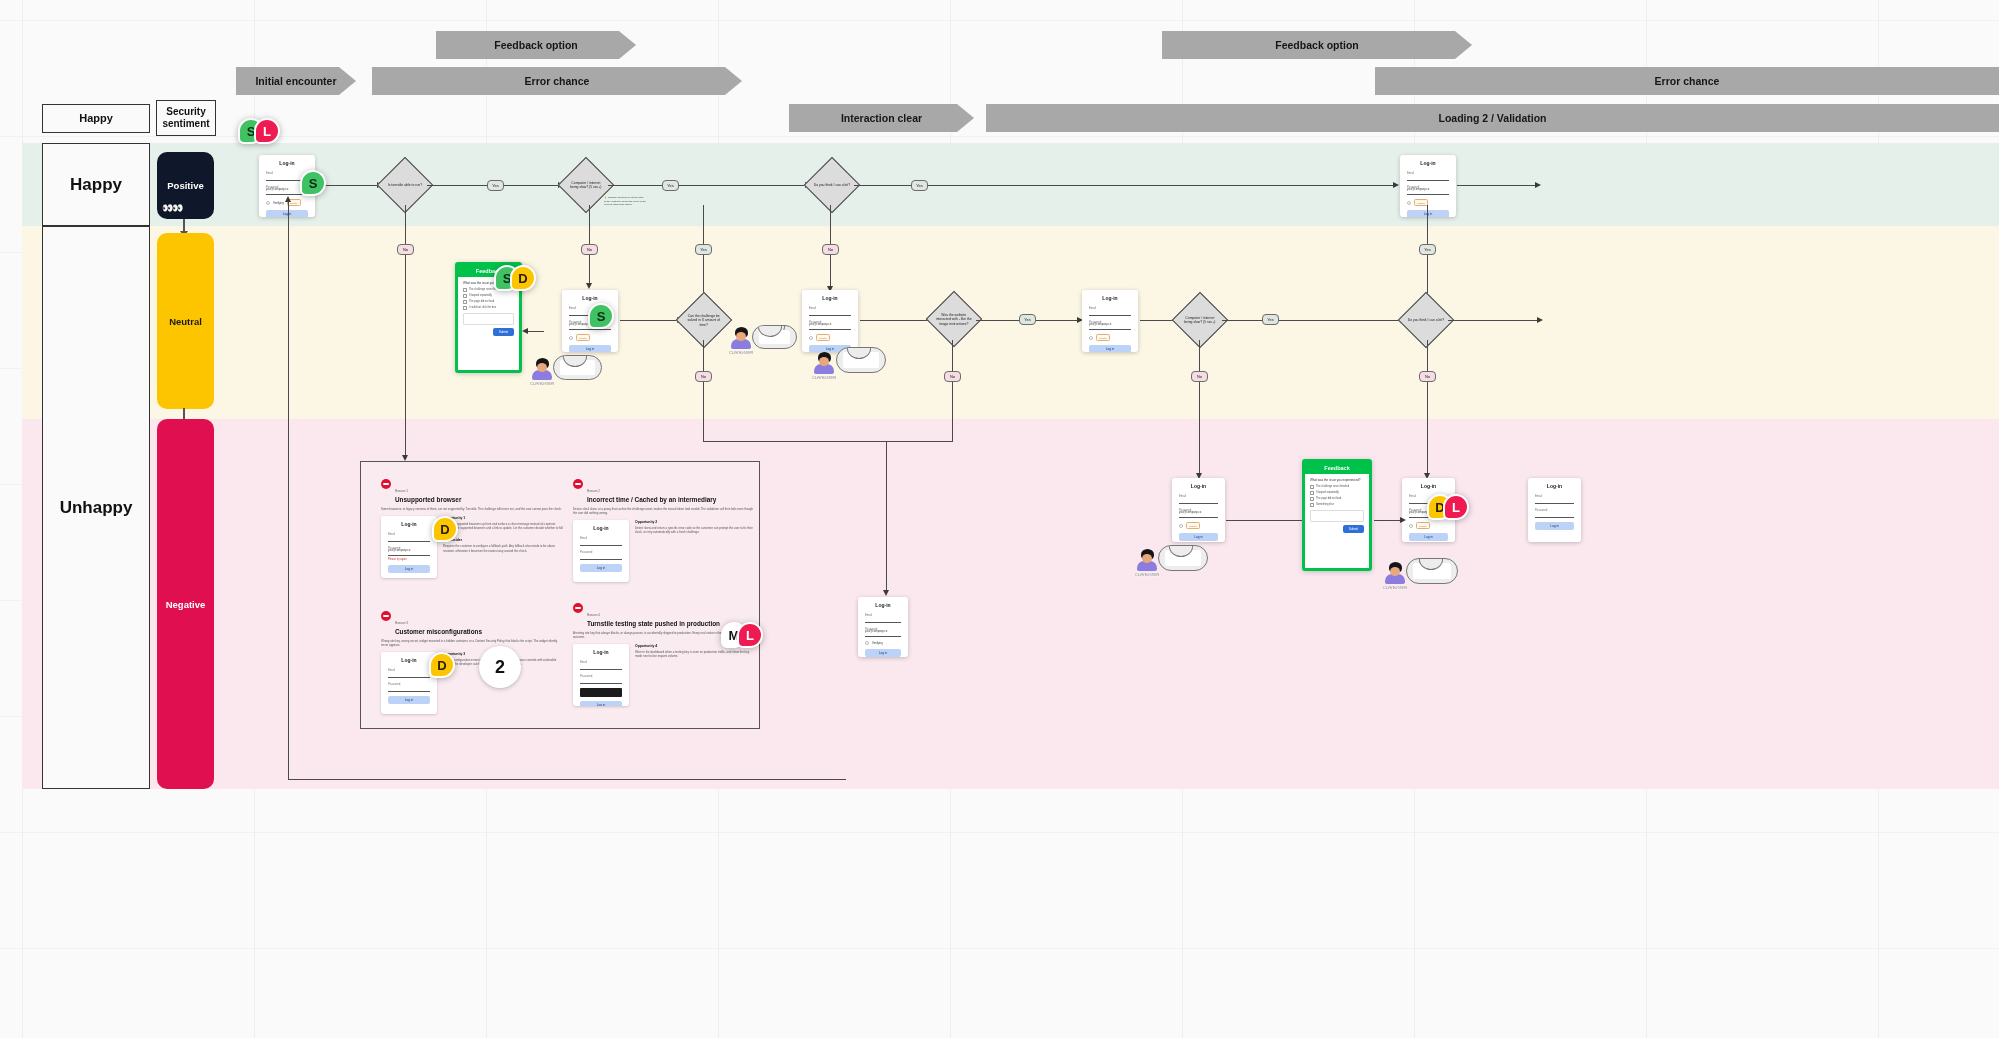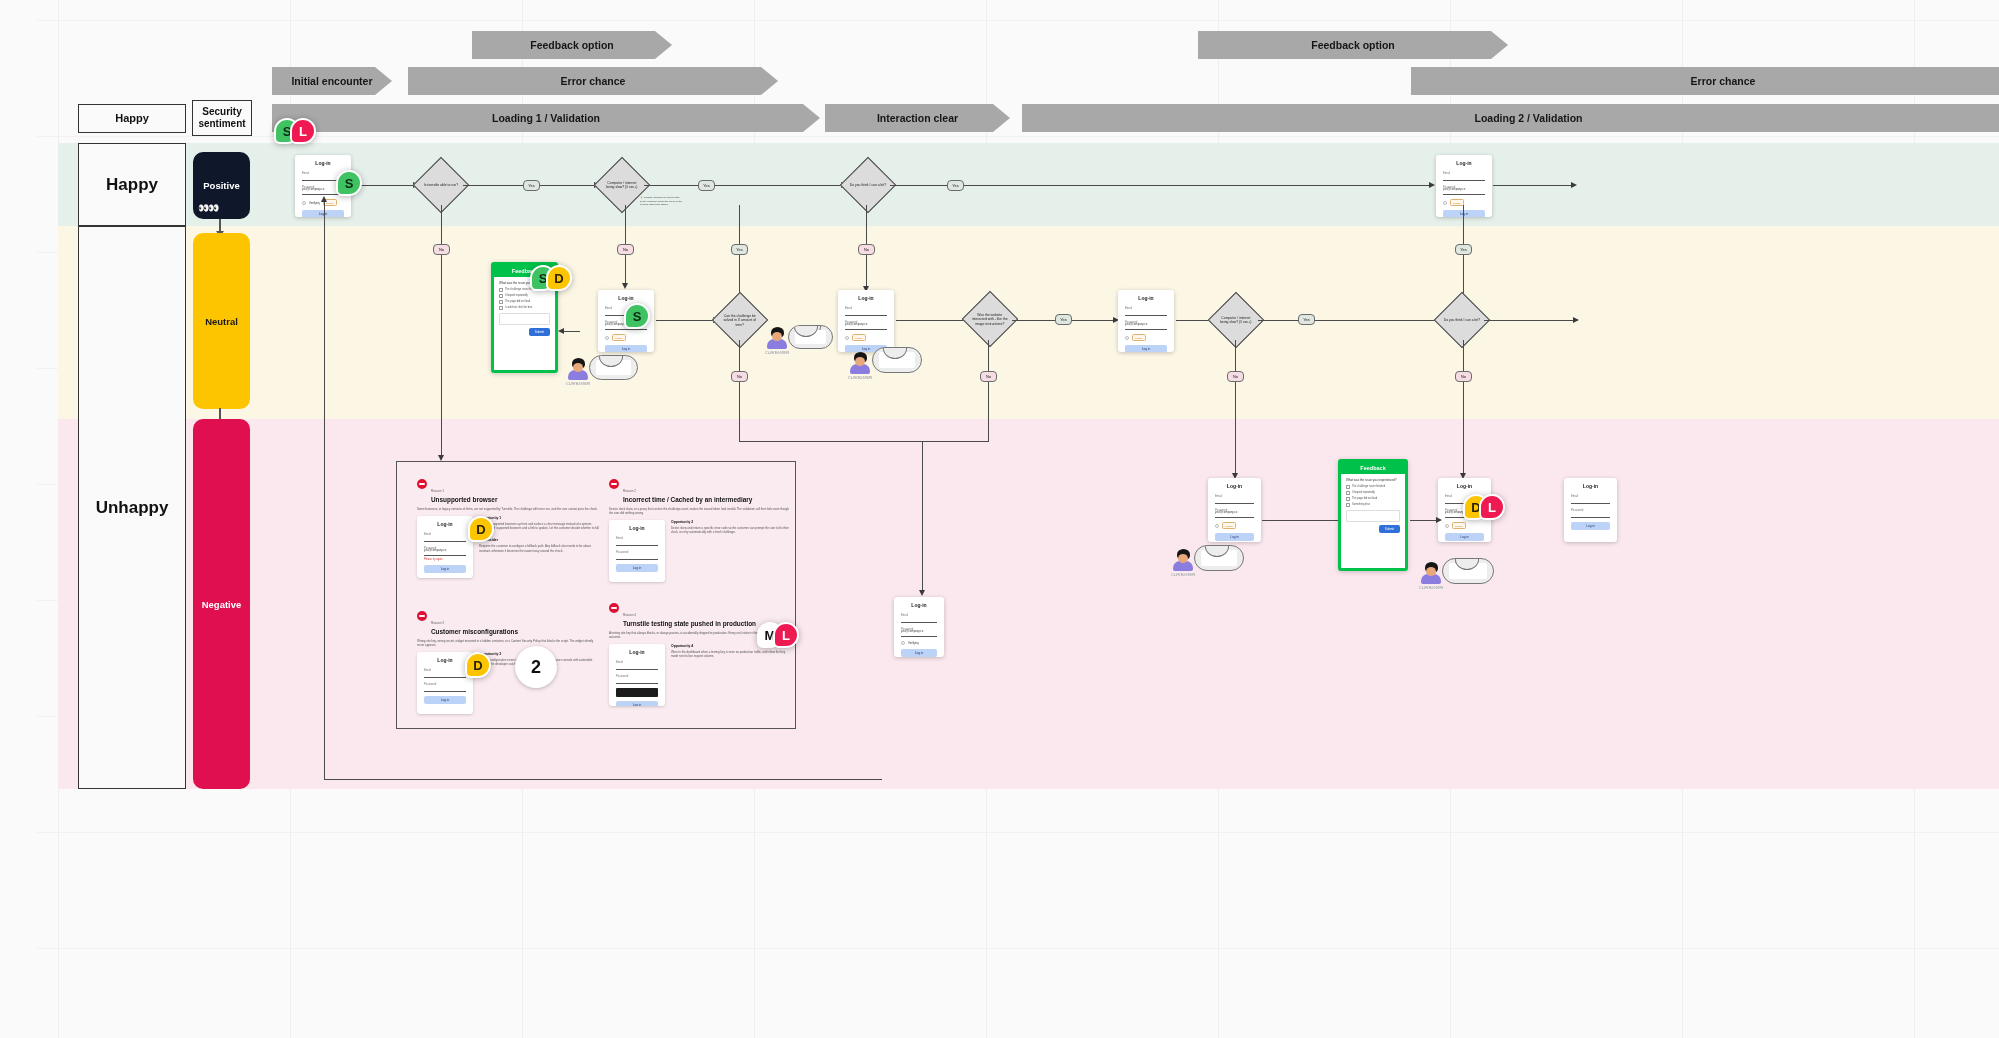--- a/index.html
+++ b/index.html
@@ -4,21 +4,21 @@
 <title>Journey Map Board</title>
 <style>
   * { box-sizing: border-box; }
   html, body { margin:0; padding:0; }
   body {
     width:1999px; height:1038px; overflow:hidden;
     background:#fafafa;
     font-family:"Liberation Sans", sans-serif;
     position:relative;
   }
-  #board { position:absolute; inset:0;margin-left:36px; }
+  #board { position:absolute; inset:0; }
 
   
   .grid {
     position:absolute; inset:0;
     background-image:
       linear-gradient(to right, rgba(0,0,0,.045) 1px, transparent 1px),
       linear-gradient(to bottom, rgba(0,0,0,.03) 1px, transparent 1px);
     background-size:232px 116px;
     background-position:22px 20px;
     pointer-events:none;
@@ -274,23 +274,20 @@
   <div class="banner pointed" style="left:236px; top:67px; width:120px;">
     <span>Initial encounter</span>
   </div>
   <div class="banner pointed" style="left:372px; top:67px; width:370px;">
     <span>Error chance</span>
   </div>
   <div class="banner flat" style="left:1375px; top:67px; width:624px;">
     <span>Error chance</span>
   </div>
 
-  <div class="banner pointed" style="left:236px; top:104px; width:548px;">
-    <span>Loading 1 / Validation</span>
-  </div>
   <div class="banner pointed" style="left:789px; top:104px; width:185px;">
     <span>Interaction clear</span>
   </div>
   <div class="banner flat" style="left:986px; top:104px; width:1013px;justify-content:center;">
     <span>Loading 2 / Validation</span>
   </div>
 
   <div class="hdr-cell" id="cell-path">
     <span>Happy</span>
   </div>

